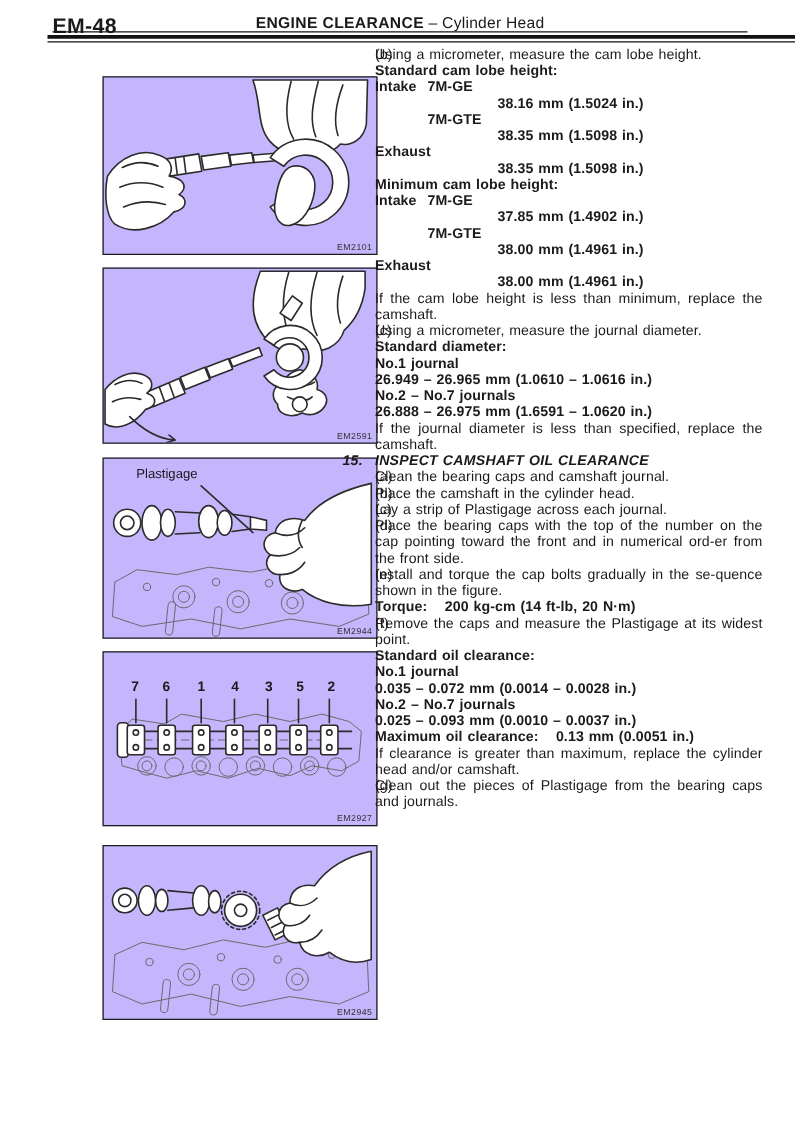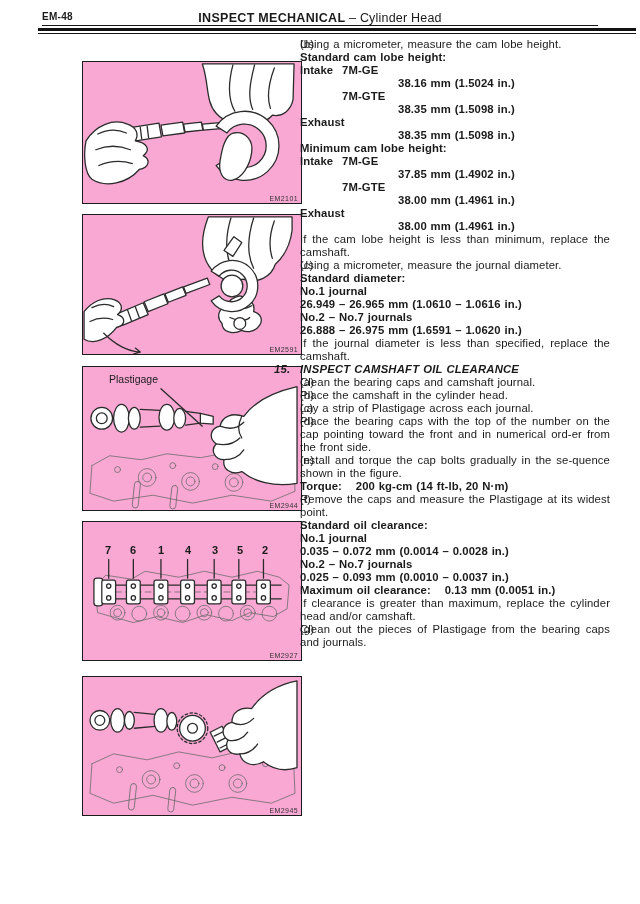--- a/index.html
+++ b/index.html
@@ -1,26 +1,26 @@
 <!DOCTYPE html>
 <html><head>
 <meta charset="utf-8">
 <style>
   html,body{margin:0;padding:0;background:#e8e8e8;}
   .page{position:relative;width:640px;height:904px;background:#ffffff;overflow:hidden;
         font-family:"Liberation Sans", sans-serif;color:#1a1a1a;}
   
-  .hdr-code{position:absolute;left:42px;top:11px;font-size:10px;font-weight:bold;letter-spacing:.3px;text-align:center;}
+  .hdr-code{position:absolute;left:42px;top:11px;font-size:17px;font-weight:bold;letter-spacing:.3px;text-align:center;}
   .hdr-title{position:absolute;left:0;right:0;top:11px;text-align:center;font-size:12.5px;letter-spacing:.2px;}
   .hdr-title b{letter-spacing:.3px;}
   .hdr-underline{position:absolute;left:42px;top:25px;width:556px;height:1px;background:#161616;}
   .rule-heavy{position:absolute;left:38px;top:28px;width:598px;height:3px;background:#121212;}
   .rule-thin{position:absolute;left:38px;top:33px;width:598px;height:1px;background:#121212;}
   
-  .fig{position:absolute;left:42px;width:220px;border:1.5px solid #1c1c1c;background:#f9a8d4;box-sizing:border-box;}
+  .fig{position:absolute;left:42px;width:220px;border:1.5px solid #1c1c1c;background:#c4b5fd;box-sizing:border-box;}
   .fig svg{display:block;width:100%;height:100%;}
   .figid{position:absolute;right:3px;bottom:1px;font-size:7px;color:#333;letter-spacing:.4px;}
   .fig1{top:45px;height:143px;}
   .fig2{top:198px;height:141px;}
   .fig3{top:350px;height:145px;}
   .fig4{top:505px;height:140px;}
   .fig5{top:660px;height:140px;}
   .ln{fill:none;stroke:#2b2b2b;stroke-width:1.3;stroke-linecap:round;stroke-linejoin:round;}
   .fw{fill:#ffffff;stroke:#2b2b2b;stroke-width:1.3;stroke-linejoin:round;}
   .thin{fill:none;stroke:#6a6a6a;stroke-width:.8;stroke-linecap:round;stroke-linejoin:round;}
@@ -48,21 +48,21 @@
   .mt2{margin-top:2px;} .mt3{margin-top:3px;} .mt4{margin-top:4px;}
   .mt7{margin-top:7px;} .mt32{margin-top:32px;font-style:italic;} .mt84{margin-top:84px;}
 </style>
 </head>
 <body>
 
 <div class="page">
 
   <span class="hdr-code">EM-48</span>
   <div class="hdr-title">
-    <b>INSPECT MECHANICAL</b>
+    <b>ENGINE CLEARANCE</b>
     <span>– Cylinder Head</span>
   </div>
   <div class="hdr-underline"></div>
   <div class="rule-heavy"></div>
   <div class="rule-thin"></div>
 
   <figure class="fig fig1">
     <svg viewBox="0 0 219 143">
       <path class="fw" d="M120,2 C127,22 123,40 134,52 C142,61 153,63 161,58 C172,64 184,62 191,54 C201,56 210,49 212,38 L213,2 Z"></path>
       <path class="ln" d="M151,3 C146,22 146,38 153,50 M173,3 C168,22 166,36 171,48 M193,6 C187,22 185,35 189,47"></path>

